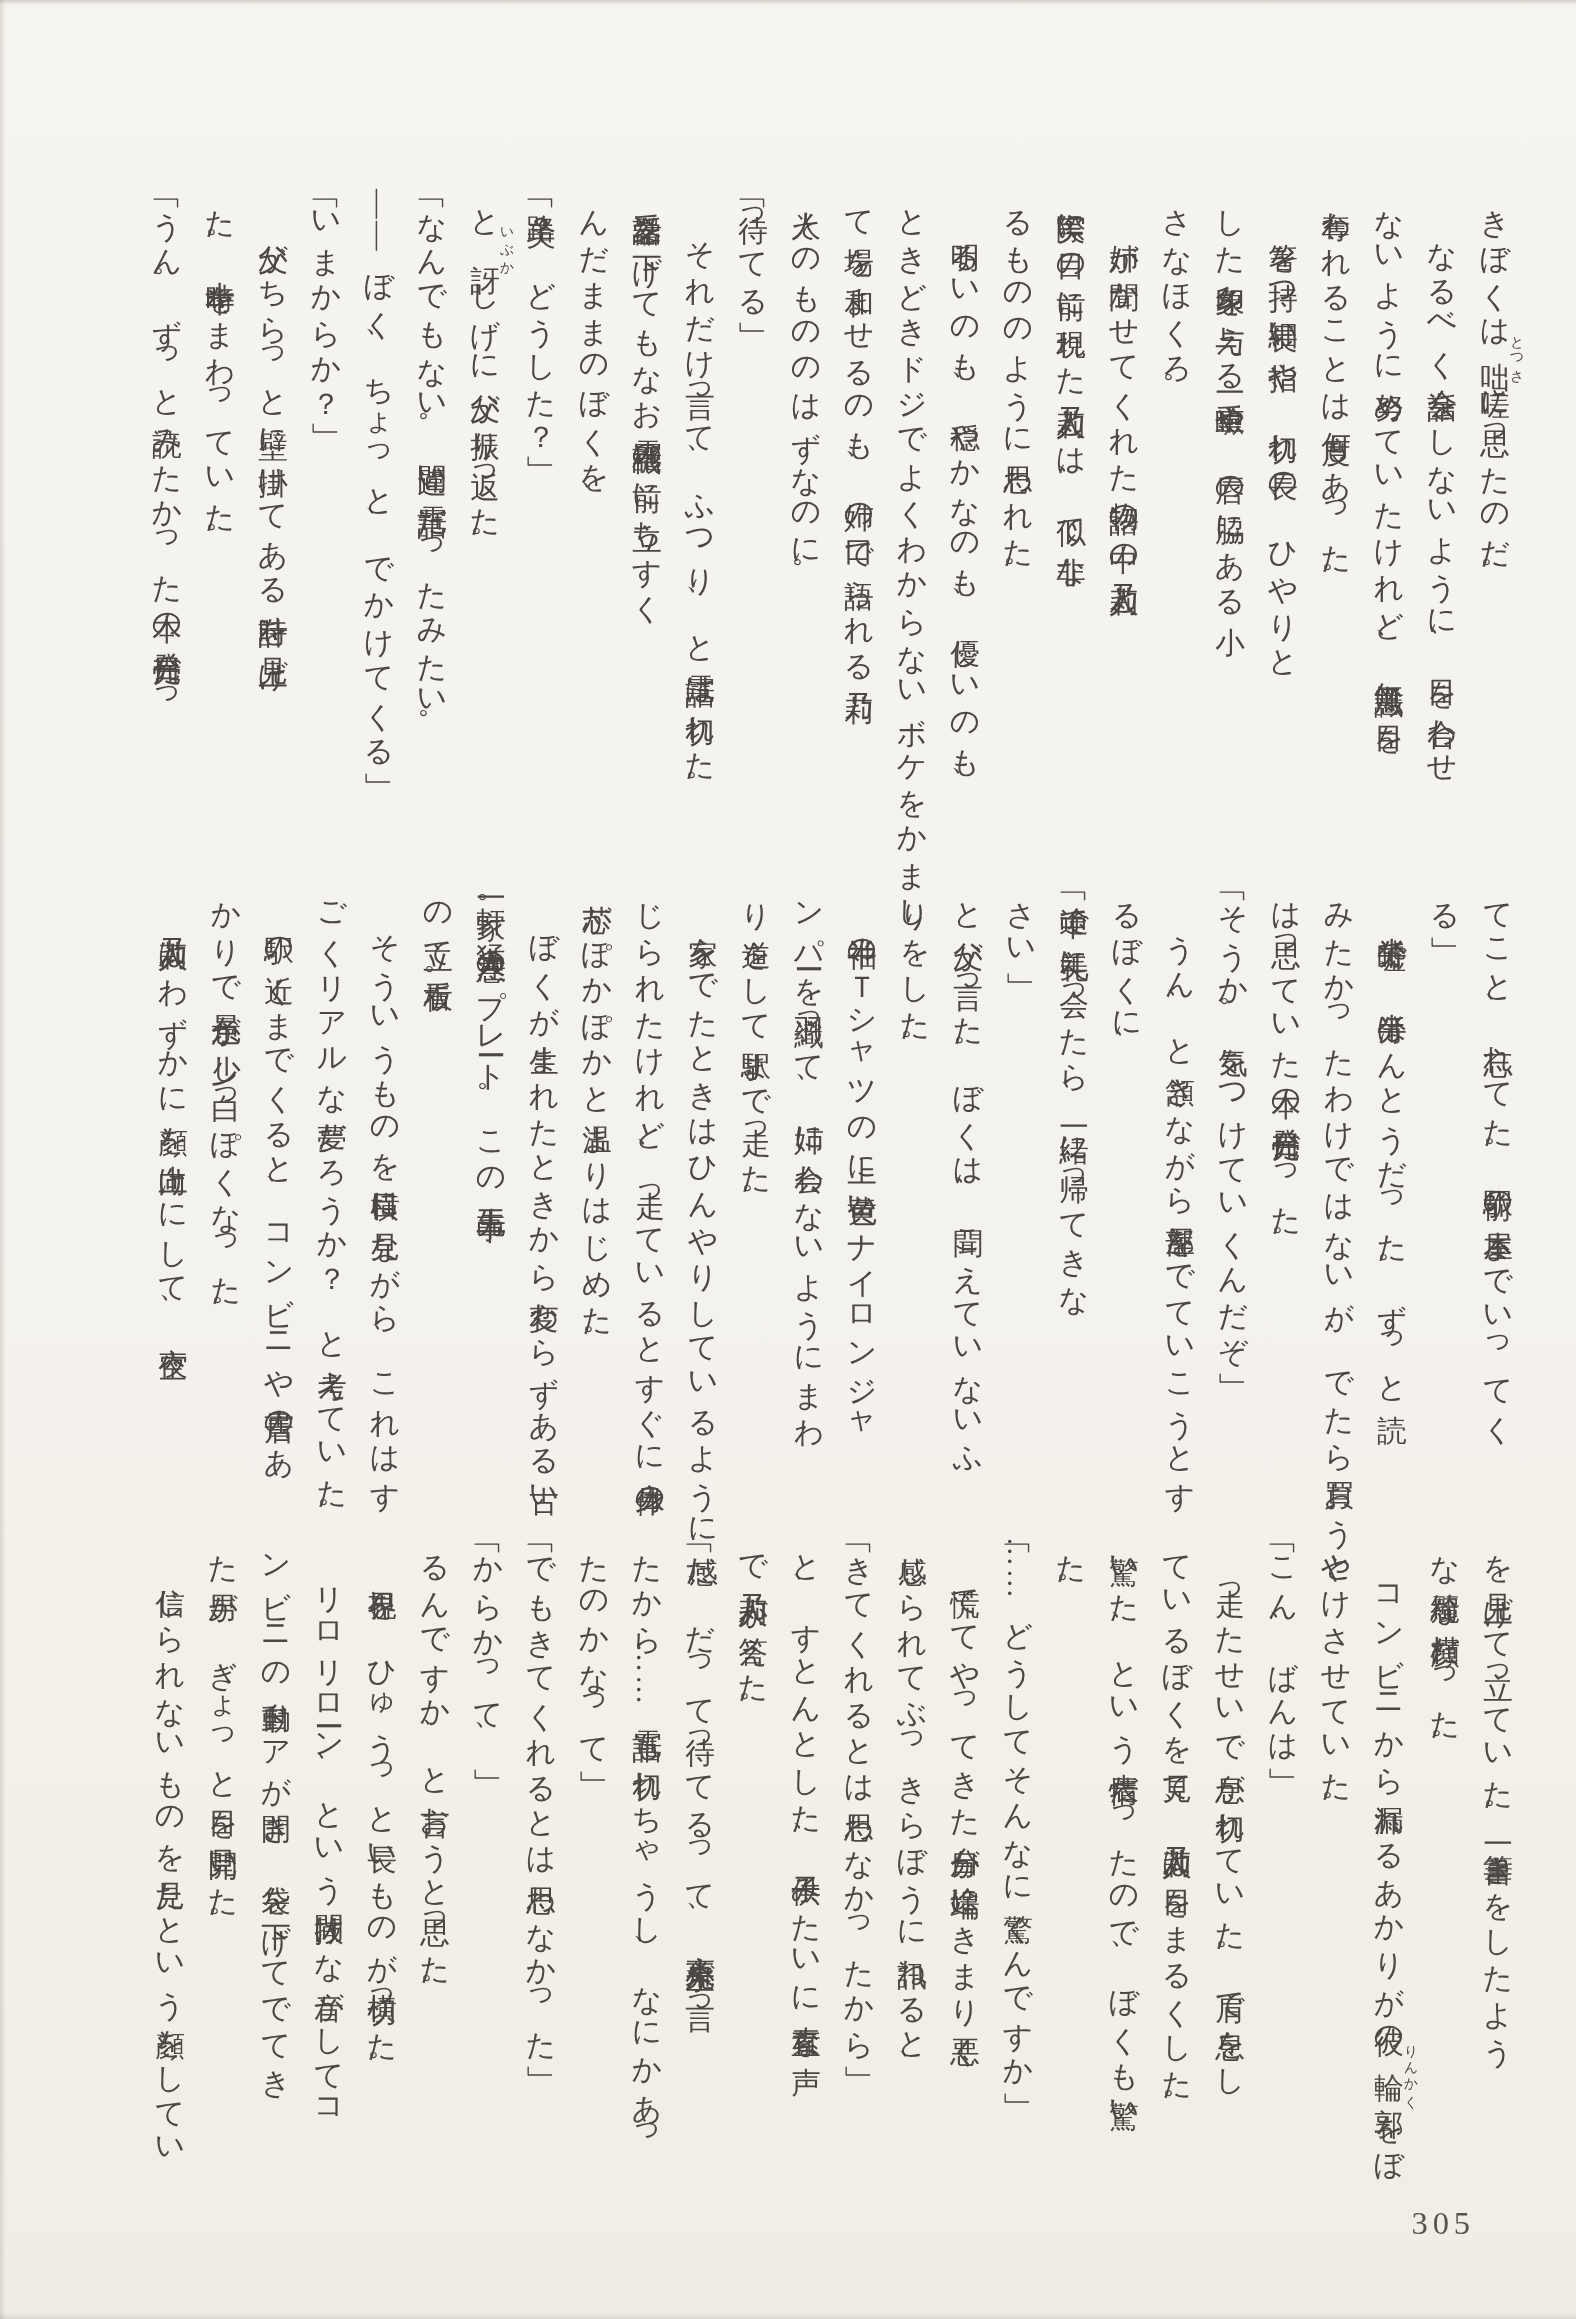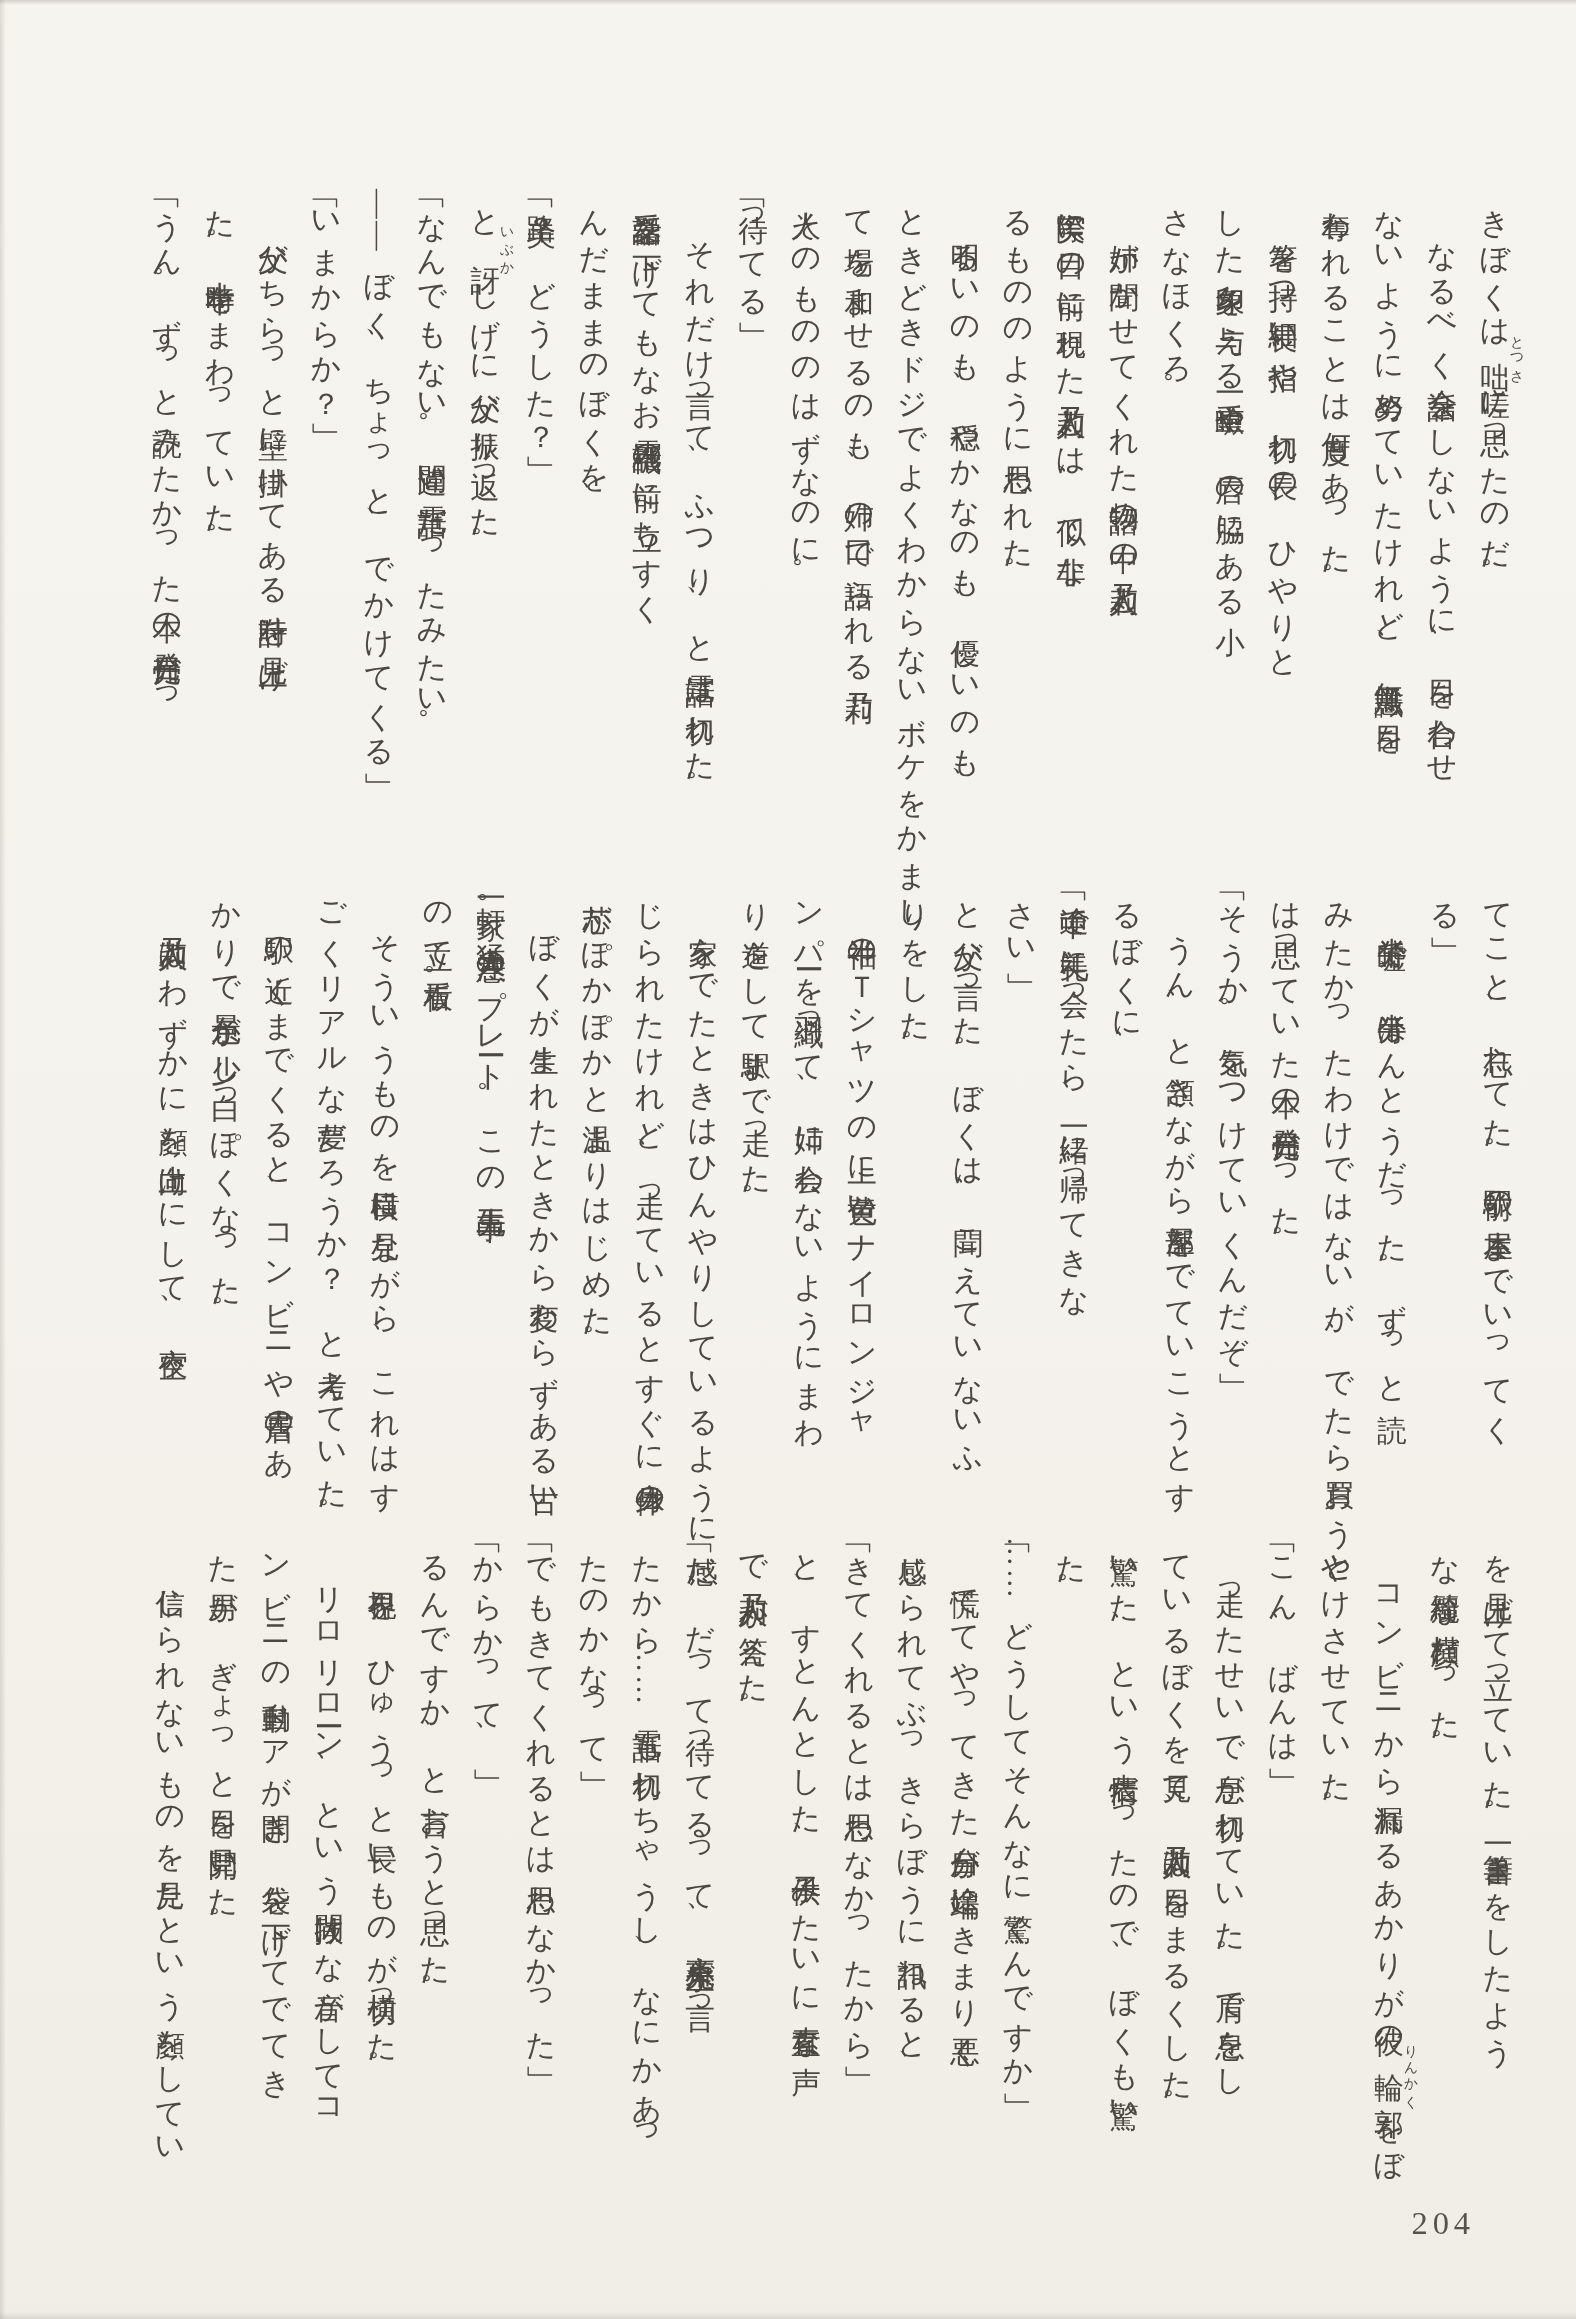--- a/index.html
+++ b/index.html
@@ -145,15 +145,15 @@
       <div class="tline">「でもきてくれるとは思わなかった」</div>
       <div class="tline">「からかって、」</div>
       <div class="tline">るんですか、と言おうと思った。</div>
       <div class="tline">　視界を、ひゅうっと長いものが横切った。</div>
       <div class="tline">　リロリローン、という間抜けな音がしてコ</div>
       <div class="tline">ンビニの自動ドアが開き、袋を下げてでてき</div>
       <div class="tline">た男が、ぎょっと目を見開いた。</div>
       <div class="tline">　信じられないものを見たという顔をしてい</div>
     </section>
 
-  <div class="page-number">204</div>
+  <div class="page-number">305</div>
 </div>
 
 
 </body></html>

